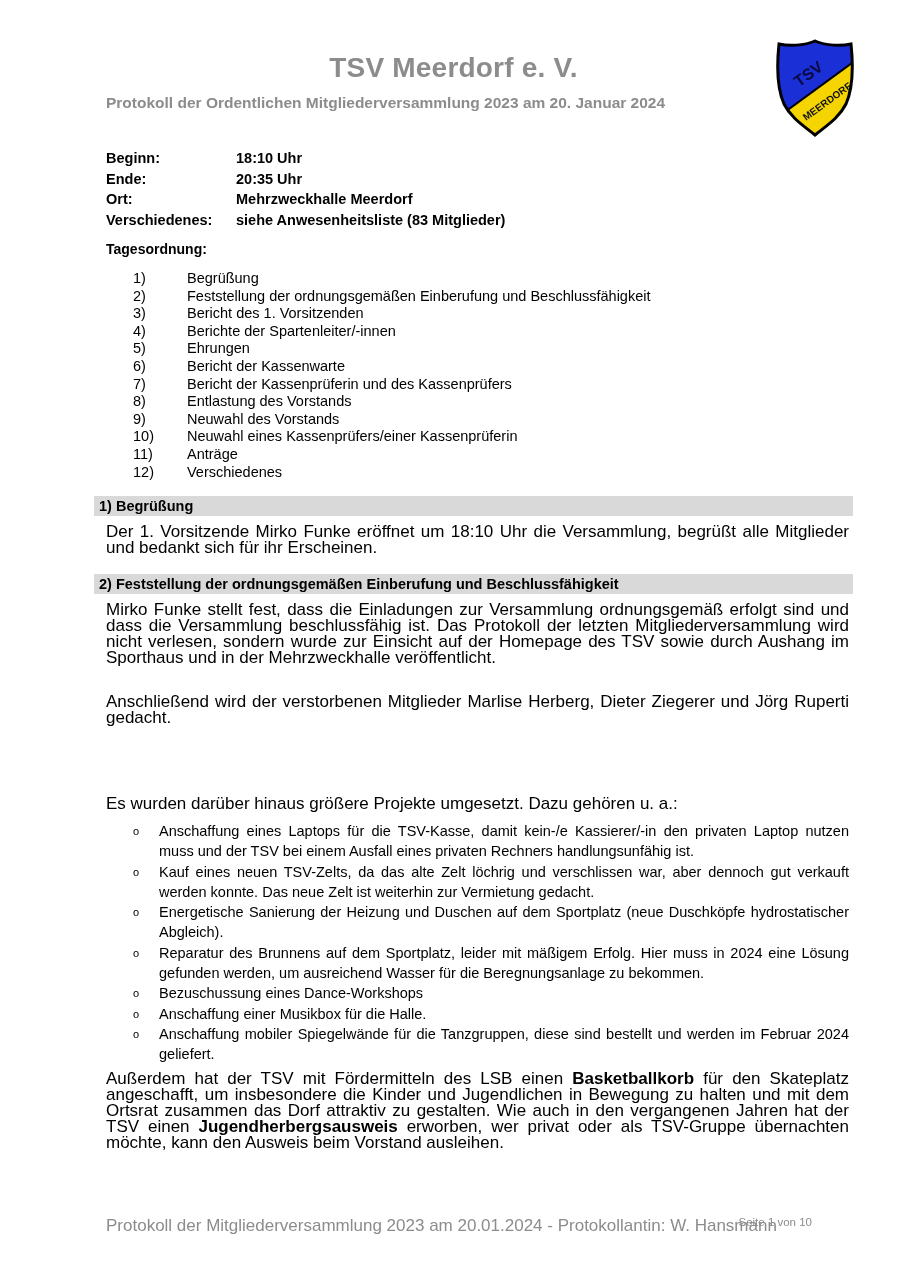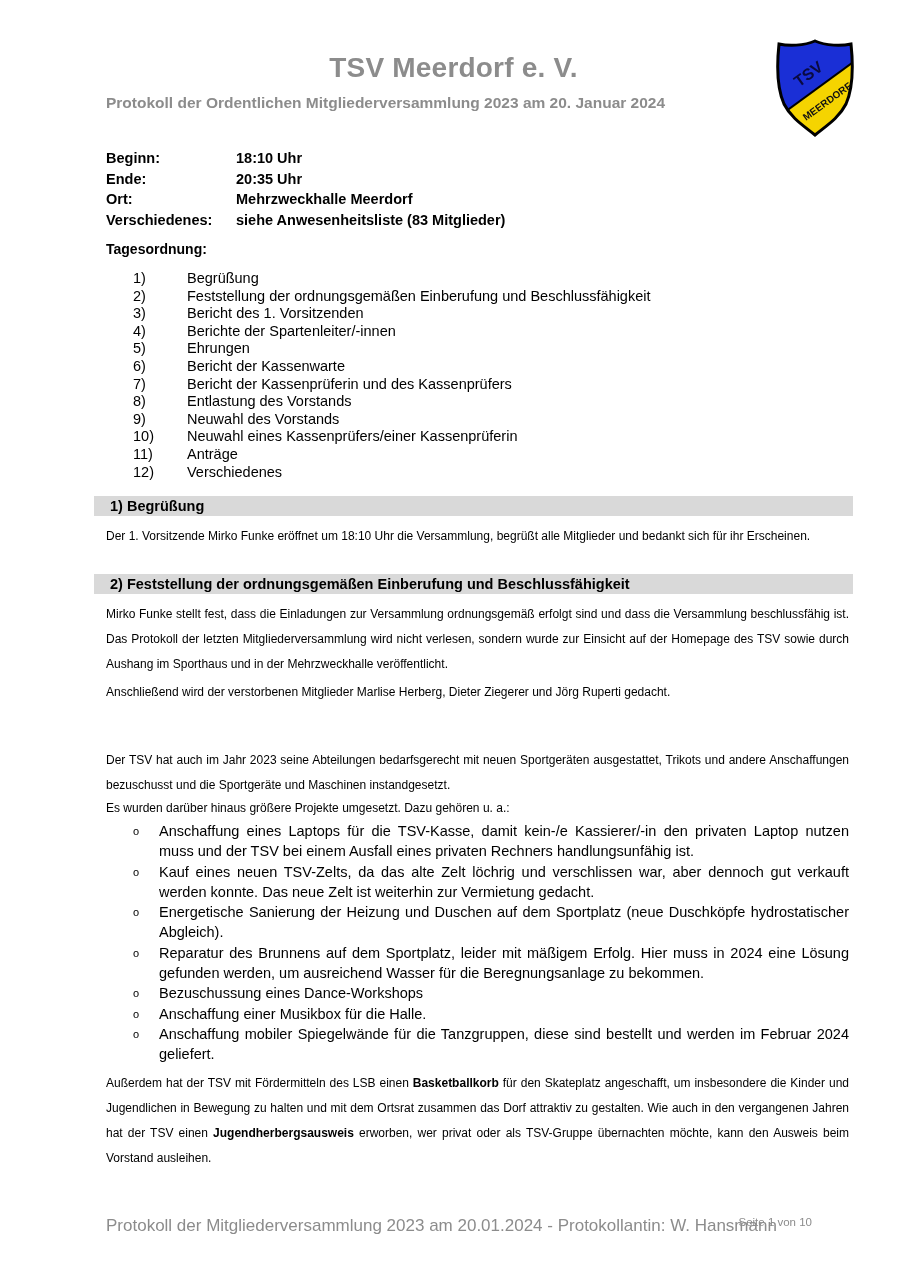--- a/index.html
+++ b/index.html
@@ -15,22 +15,22 @@
   .meta { position: absolute; left: 106px; top: 150px; font-size: 14.5px; font-weight: bold; }
   .meta-row { height: 20.5px; display: flex; }
   .meta-key { width: 130px; }
   .agenda-title { position: absolute; left: 106px; top: 241px; font-size: 14px; font-weight: bold; }
 
   .agenda { position: absolute; left: 133px; top: 270px; font-size: 14.5px; }
   .agenda-row { height: 17.6px; display: flex; }
   .agenda-num { width: 54px; }
 
   .sec-head { position: absolute; left: 94px; width: 759px; height: 20px; background: #d9d9d9;
-              font-size: 14.5px; font-weight: bold; line-height: 20px; padding-left: 16px; box-sizing: border-box; }
-  .para { position: absolute; left: 106px; width: 743px; font-size: 12px; line-height: 25px; text-align: justify; }
+              font-size: 14.5px; font-weight: bold; line-height: 20px; padding-left: 5px; box-sizing: border-box; }
+  .para { position: absolute; left: 106px; width: 743px; font-size: 17px; line-height: 16px; text-align: justify; }
   .para b { font-weight: bold; }
 
   .bullets { position: absolute; left: 106px; width: 743px; font-size: 14.5px; line-height: 20.3px; }
   .bullet { display: flex; text-align: justify; }
   .bullet-mark { width: 53px; flex: none; padding-left: 27px; box-sizing: border-box; font-size: 11px; }
   .bullet-text { flex: 1; }
 
   .footer-left { position: absolute; left: 106px; top: 1216px; font-size: 17px; color: #8c8c8c; }
   .footer-right { position: absolute; right: 95px; top: 1216px; font-size: 11.5px; color: #8c8c8c; margin-left: 48px; }
 </style>
@@ -127,23 +127,22 @@
         <span class="agenda-num">12)</span>
         <span>Verschiedenes</span>
       </div>
   </div>
 
   <div class="sec-head" style="top:496px;">1) Begrüßung</div>
   <div class="para" style="top:524px;">Der 1. Vorsitzende Mirko Funke eröffnet um 18:10 Uhr die Versammlung, begrüßt alle Mitglieder und bedankt sich für ihr Erscheinen.</div>
 
   <div class="sec-head" style="top:574px;">2) Feststellung der ordnungsgemäßen Einberufung und Beschlussfähigkeit</div>
   <div class="para" style="top:602px;">Mirko Funke stellt fest, dass die Einladungen zur Versammlung ordnungsgemäß erfolgt sind und dass die Versammlung beschlussfähig ist. Das Protokoll der letzten Mitgliederversammlung wird nicht verlesen, sondern wurde zur Einsicht auf der Homepage des TSV sowie durch Aushang im Sporthaus und in der Mehrzweckhalle veröffentlicht.</div>
-  <div class="para" style="top:680px;">Anschließend wird der verstorbenen Mitglieder Marlise Herberg, Dieter Ziegerer und Jörg Ruperti gedacht.</div>
+  <div class="para" style="top:694px;">Anschließend wird der verstorbenen Mitglieder Marlise Herberg, Dieter Ziegerer und Jörg Ruperti gedacht.</div>
 
-  <div class="para" style="top:748px;">Der TSV hat auch im Jahr 2023 seine Abteilungen bedarfsgerecht mit neuen Sportgeräten ausgestattet, Trikots und andere Anschaffungen bezuschusst und die Sportgeräte und Maschinen instandgesetzt.</div>
   <div class="para" style="top:796px;">Es wurden darüber hinaus größere Projekte umgesetzt. Dazu gehören u. a.:</div>
 
   <div class="bullets" style="top:821px;">
     <div class="bullet">
         <span class="bullet-mark">o</span>
         <span class="bullet-text">Anschaffung eines Laptops für die TSV-Kasse, damit kein-/e Kassierer/-in den privaten Laptop nutzen muss und der TSV bei einem Ausfall eines privaten Rechners handlungsunfähig ist.</span>
       </div>
     <div class="bullet">
         <span class="bullet-mark">o</span>
         <span class="bullet-text">Kauf eines neuen TSV-Zelts, da das alte Zelt löchrig und verschlissen war, aber dennoch gut verkauft werden konnte. Das neue Zelt ist weiterhin zur Vermietung gedacht.</span>

